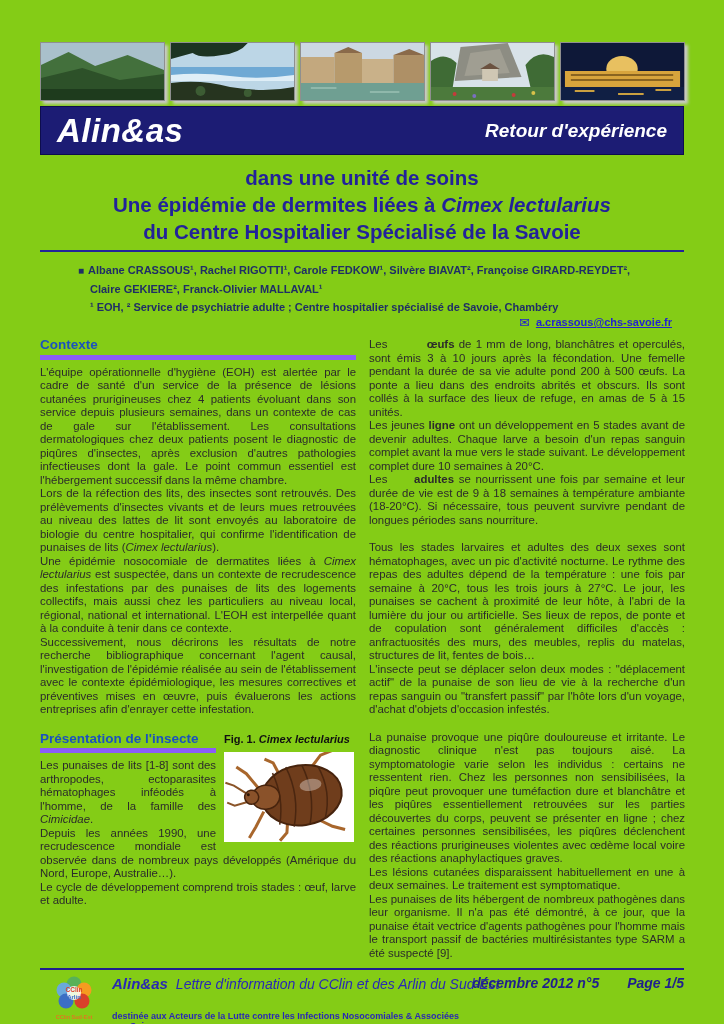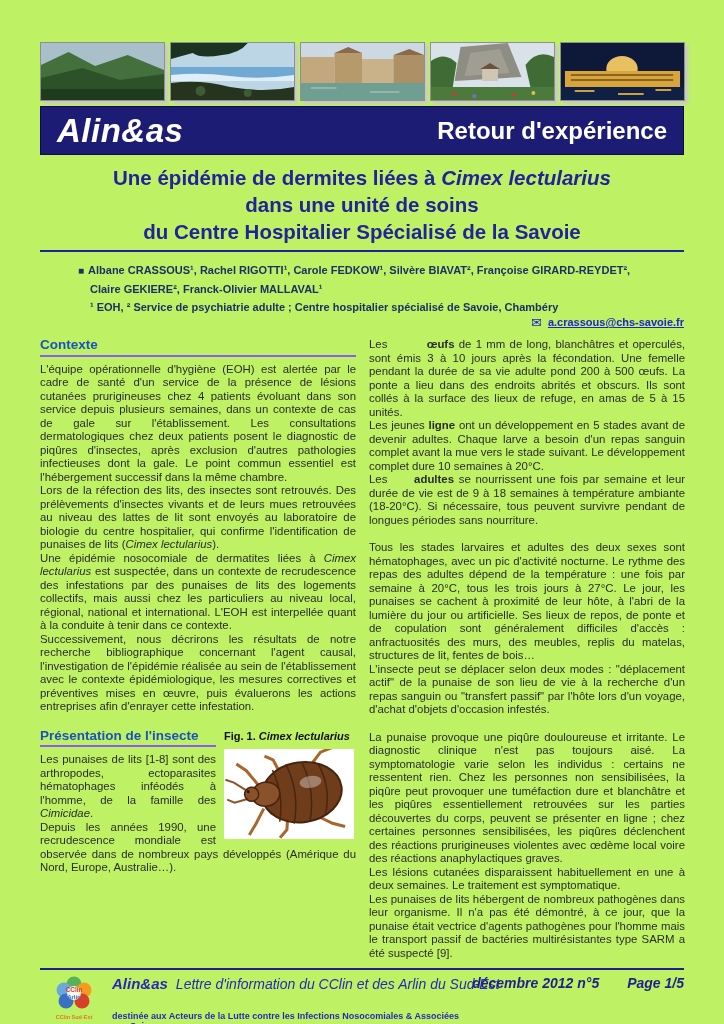--- a/index.html
+++ b/index.html
@@ -1,53 +1,53 @@
 <!DOCTYPE html>
 <html lang="fr"><head>
 <meta charset="utf-8">
 <style>
   html,body{margin:0;padding:0;background:#ffffff;}
-  .page{position:relative;width:724px;height:1024px;background:#bef264;overflow:hidden;
+  .page{position:relative;width:724px;height:1024px;background:#84cc16;overflow:hidden;
         font-family:"Liberation Sans","DejaVu Sans",sans-serif;color:#2b2b2b;}
 
   
   .banner{position:absolute;top:42px;left:40px;width:645px;display:flex;gap:5px;}
   .photo{width:125px;height:57px;border:1px solid #8f8f8f;box-shadow:3px 3px 3px #c9c9c9;
          overflow:hidden;background:#dfe7ec;}
   .photo svg{display:block;width:100%;height:100%;}
 
   
   .masthead{position:absolute;top:106px;left:40px;width:644px;height:49px;box-sizing:border-box;
             background:#1c1c74;border:1px solid #0d0d4d;display:flex;align-items:center;
             justify-content:space-between;padding:0 16px;}
   .brand{color:#fff;font-size:33px;font-weight:bold;font-style:italic;letter-spacing:.5px;}
-  .kicker{color:#fff;font-size:24px;font-weight:bold;}
+  .kicker{color:#fff;font-size:19px;font-weight:bold;font-style:italic;}
 
   
   .title-block{position:absolute;top:164px;left:40px;width:644px;text-align:center;
                color:#22229a;font-weight:bold;font-size:20.5px;line-height:27px;}
   .title-rule{position:absolute;top:250px;left:40px;width:644px;border-top:2px solid #22229a;}
 
   
   .authors{position:absolute;top:261px;left:42px;width:642px;color:#1f2e66;font-weight:bold;
            font-size:11px;line-height:18px;margin-left:36px;}
   .authors .indent{padding-left:12px;}
   .bullet{color:#1f2e66;margin-right:4px;font-size:10px;}
-  .email-row{position:absolute;top:315px;left:40px;width:644px;text-align:right;
+  .email-row{position:absolute;top:315px;left:28px;width:644px;text-align:right;
              font-size:11px;font-weight:bold;}
   .email-icon{color:#2323cf;font-size:13px;margin-right:6px;vertical-align:-1px;}
   .email-link{color:#2323cf;text-decoration:underline;cursor:pointer;}
 
   
   .columns{position:absolute;top:338px;left:40px;width:645px;display:flex;gap:13px;}
   .col{width:316px;font-size:11.4px;line-height:13.5px;text-align:justify;hyphens:auto;}
   .col p{margin:0;}
   .col p.sp-top{margin-top:14px;}
   h2.section{color:#1a52be;font-size:13.5px;font-weight:bold;margin:0 0 6px 0;
-             padding-bottom:3px;border-bottom:2px solid #8b5cf6;overflow:hidden;}
+             padding-bottom:3px;border-bottom:5px solid #8b5cf6;overflow:hidden;}
   .section2{margin-top:15px;}
 
   
   .fig{float:right;width:132px;margin:0 0 4px 8px;}
   .fig-caption{font-weight:bold;font-size:11px;color:#111;white-space:nowrap;
                text-align:left;margin:0 0 6px 0;line-height:14px;}
   .fig-img{width:130px;height:90px;background:#fff;}
   .fig-img svg{display:block;width:130px;height:90px;}
 
   
@@ -132,22 +132,22 @@
       </svg>
     </div>
   </div>
 
   <div class="masthead">
     <span class="brand">Alin&amp;as</span>
     <span class="kicker">Retour d'expérience</span>
   </div>
 
   <div class="title-block">
+    <div><span>dans une unité de soins</span></div>
     <div><span>Une épidémie de dermites liées à </span><span style="font-style: italic;">Cimex lectularius</span></div>
-    <div><span>dans une unité de soins</span></div>
     <div><span>du Centre Hospitalier Spécialisé de la Savoie</span></div>
   </div>
   <div class="title-rule"></div>
 
   <div class="authors">
     <div><span class="bullet">■</span><span>Albane CRASSOUS¹, Rachel RIGOTTI¹, Carole FEDKOW¹, Silvère BIAVAT², Françoise GIRARD-REYDET²,</span></div>
     <div class="indent">Claire GEKIERE², Franck-Olivier MALLAVAL¹</div>
     <div class="indent">¹ EOH, ² Service de psychiatrie adulte ; Centre hospitalier spécialisé de Savoie, Chambéry</div>
   </div>
   <div class="email-row">
@@ -186,20 +186,21 @@
                 <circle cx="28" cy="40" r="7" fill="#8a522a" stroke="#46230d" stroke-width="1.5"></circle>
                 <circle cx="25" cy="37" r="1.5" fill="#2b1405"></circle>
                 <ellipse cx="88" cy="36" rx="11" ry="6" fill="#ffffff" opacity="0.35"></ellipse>
               </g>
             </svg>
           </div>
         </figure>
         <h2 class="section">Présentation de l'insecte</h2>
         <p><span>Les punaises de lits [1-8] sont des arthropodes, ectoparasites hématophages inféodés à l'homme, de la famille des </span><span style="font-style: italic;">Cimicidae</span><span>.</span></p>
         <p><span>Depuis les années 1990, une recrudescence mondiale est observée dans de nombreux pays développés (Amérique du Nord, Europe, Australie…).</span></p>
+        <p><span>Le cycle de développement comprend trois stades : œuf, larve et adulte.</span></p>
       </div>
     </div>
 
     <div class="col">
       <p><span>Les </span><span style="font-weight: bold; padding-left: 35px;">œufs</span><span> de 1 mm de long, blanchâtres et operculés, sont émis 3 à 10 jours après la fécondation. Une femelle pendant la durée de sa vie adulte pond 200 à 500 œufs. La ponte a lieu dans des endroits abrités et obscurs. Ils sont collés à la surface des lieux de refuge, en amas de 5 à 15 unités.</span></p>
       <p><span>Les jeunes </span><span style="font-weight: bold;">ligne</span><span> ont un développement en 5 stades avant de devenir adultes. Chaque larve a besoin d'un repas sanguin complet avant la mue vers le stade suivant. Le développement complet dure 10 semaines à 20°C.</span></p>
       <p><span>Les </span><span style="font-weight: bold; margin-left: 22px;">adultes</span><span> se nourrissent une fois par semaine et leur durée de vie est de 9 à 18 semaines à température ambiante (18-20°C). Si nécessaire, tous peuvent survivre pendant de longues périodes sans nourriture.</span></p>
       <p class="sp-top"><span>Tous les stades larvaires et adultes des deux sexes sont hématophages, avec un pic d'activité nocturne. Le rythme des repas des adultes dépend de la température : une fois par semaine à 20°C, tous les trois jours à 27°C. Le jour, les punaises se cachent à proximité de leur hôte, à l'abri de la lumière du jour ou artificielle. Ses lieux de repos, de ponte et de copulation sont généralement difficiles d'accès : anfractuosités des murs, des meubles, replis du matelas, structures de lit, fentes de bois…</span></p>
       <p><span>L'insecte peut se déplacer selon deux modes : "déplacement actif" de la punaise de son lieu de vie à la recherche d'un repas sanguin ou "transfert passif" par l'hôte lors d'un voyage, d'achat d'objets d'occasion infestés.</span></p>
       <p class="sp-top"><span>La punaise provoque une piqûre douloureuse et irritante. Le diagnostic clinique n'est pas toujours aisé. La symptomatologie varie selon les individus : certains ne ressentent rien. Chez les personnes non sensibilisées, la piqûre peut provoquer une tuméfaction dure et blanchâtre et les piqûres essentiellement retrouvées sur les parties découvertes du corps, peuvent se présenter en ligne ; chez certaines personnes sensibilisées, les piqûres déclenchent des réactions prurigineuses violentes avec œdème local voire des réactions anaphylactiques graves.</span></p>

